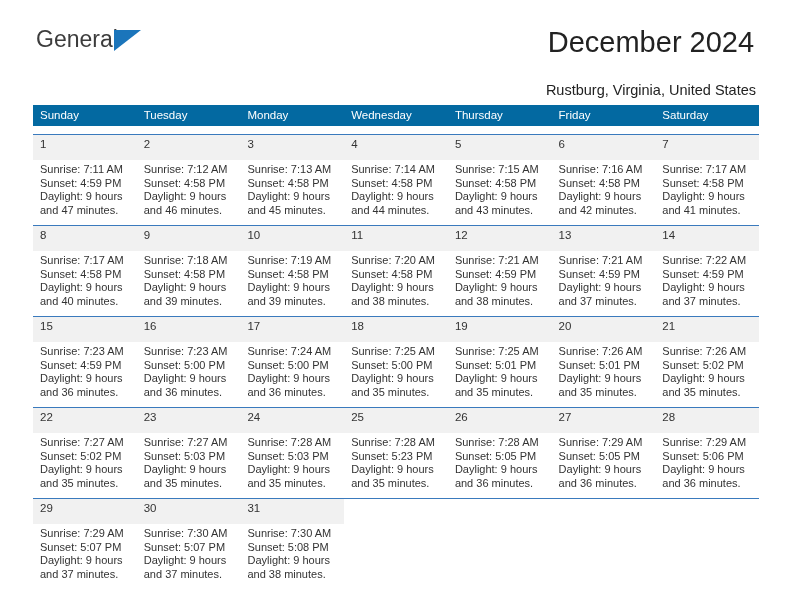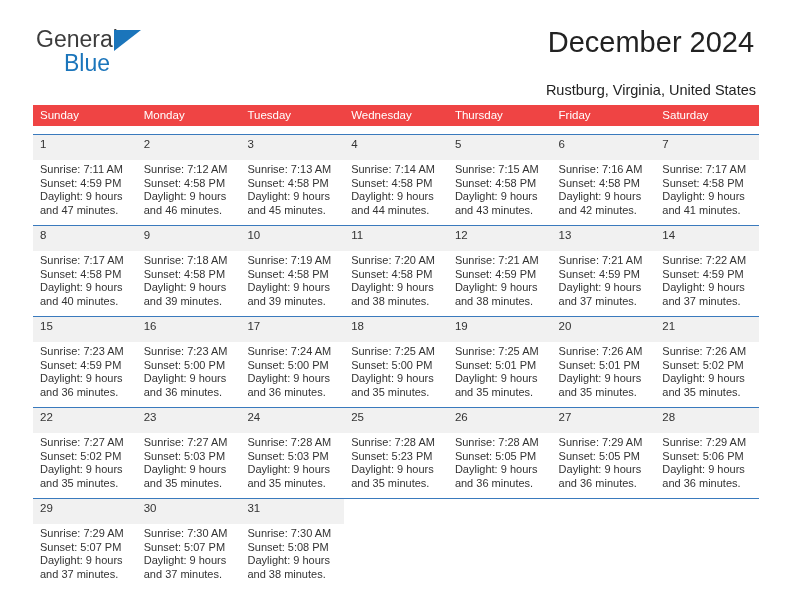--- a/index.html
+++ b/index.html
@@ -83,21 +83,21 @@
 
   
   .calendar {
     position: absolute;
     left: 33px;
     top: 105px;
     width: 726px;
   }
   .weekdays {
     display: flex;
-    background: #ef4444;
+    background: #0369a1;
   }
   .weekday {
     flex: 1 1 0;
     box-sizing: border-box;
     color: #ffffff;
     font-size: 11.5px;
     padding: 5px 0 5px 7px;
     height: 21px;
     line-height: 11px;
   }
@@ -143,36 +143,35 @@
 
 <div class="page">
 
   <div class="masthead">
 
     <div class="logo">
       <div class="logo-row1">
         <span>General</span>
         <span class="logo-tri"></span>
       </div>
-      <div class="logo-row2">Blue</div>
     </div>
 
     <div class="title-block">
       <h1 class="cal-title">December 2024</h1>
       <div class="cal-subtitle">Rustburg, Virginia, United States</div>
     </div>
 
   </div>
 
   <div class="calendar">
 
     <div class="weekdays">
       <div class="weekday">Sunday</div>
+      <div class="weekday">Tuesday</div>
       <div class="weekday">Monday</div>
-      <div class="weekday">Tuesday</div>
       <div class="weekday">Wednesday</div>
       <div class="weekday">Thursday</div>
       <div class="weekday">Friday</div>
       <div class="weekday">Saturday</div>
     </div>
 
     <div class="week">
       <div class="day">
         <div class="day-num">1</div>
         <div class="day-info">

